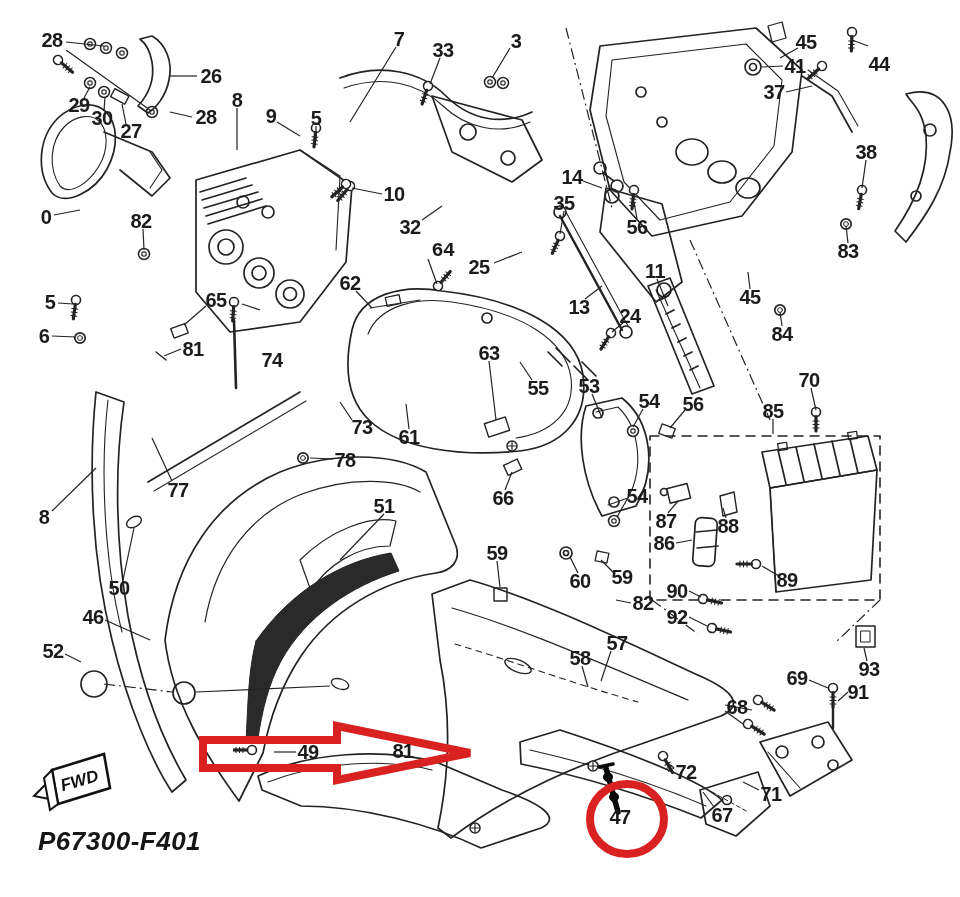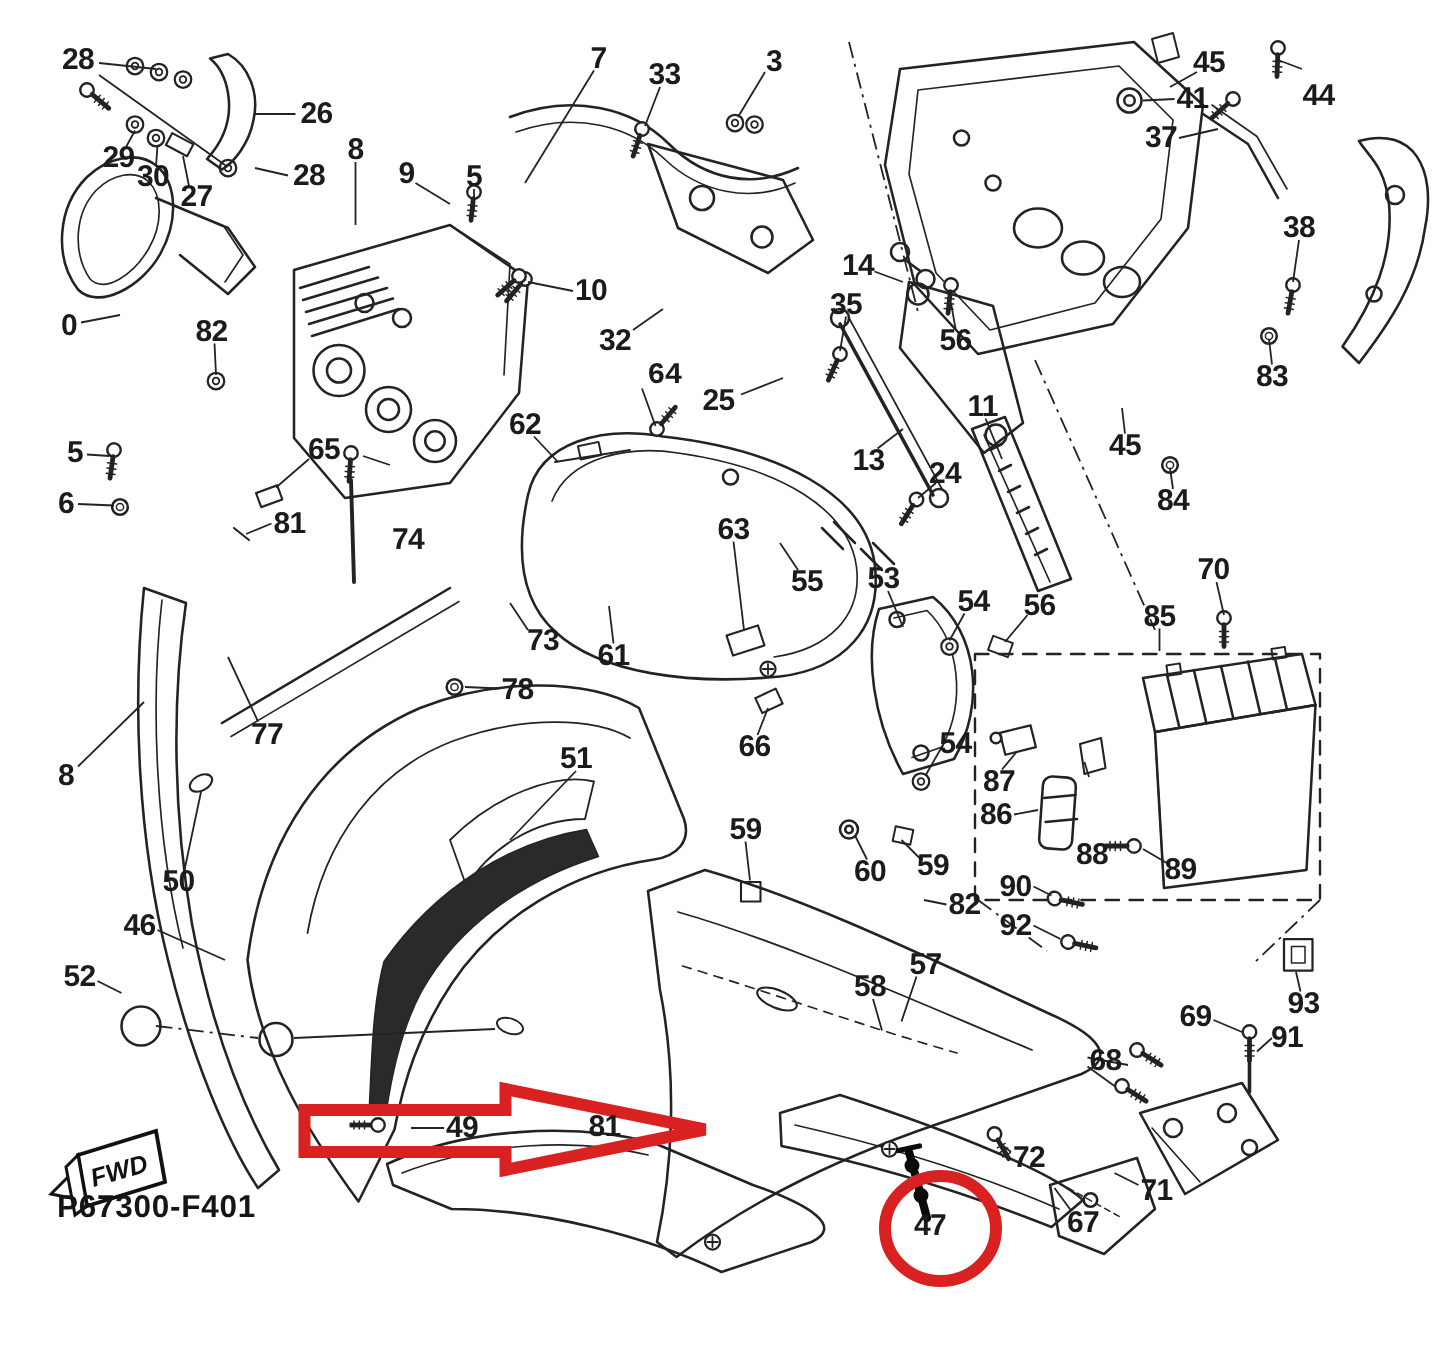--- a/index.html
+++ b/index.html
@@ -3,22 +3,22 @@
 <meta charset="utf-8">
 <style>
   html,body{margin:0;padding:0;background:#fff;}
   .stage{position:relative;width:960px;height:897px;background:#ffffff;overflow:hidden;
          font-family:"Liberation Sans",sans-serif;}
   .stage svg{position:absolute;left:0;top:0;}
   .labels-layer{position:absolute;left:0;top:0;width:960px;height:897px;}
   .part-label{position:absolute;transform:translate(-50%,-50%);
               font-weight:bold;font-size:20px;line-height:1;color:#1b1b1b;
               letter-spacing:-0.5px;white-space:nowrap;}
-  .part-code{position:absolute;left:38px;top:793px;font-weight:bold;font-size:21px;
-             color:#151515;letter-spacing:0.5px;}
+  .part-code{position:absolute;left:38px;top:826px;font-weight:bold;font-size:26px;
+             color:#151515;letter-spacing:0.5px;font-style:italic;}
 </style>
 </head>
 <body>
 
 <div class="stage">
 
 <svg width="960" height="897" viewBox="0 0 960 897">
   <defs>
     <g id="bolt" stroke="#232323" fill="#fff">
       <circle cx="0" cy="0" r="4.5" stroke-width="1.6"></circle>
@@ -396,21 +396,21 @@
       <span class="part-label" style="left: 345px; top: 460px;">78</span>
       <span class="part-label" style="left: 178px; top: 490px;">77</span>
       <span class="part-label" style="left: 489px; top: 353px;">63</span>
       <span class="part-label" style="left: 538px; top: 388px;">55</span>
       <span class="part-label" style="left: 589px; top: 386px;">53</span>
       <span class="part-label" style="left: 649px; top: 401px;">54</span>
       <span class="part-label" style="left: 693px; top: 404px;">56</span>
       <span class="part-label" style="left: 773px; top: 411px;">85</span>
       <span class="part-label" style="left: 503px; top: 498px; text-align: center;">66</span>
       <span class="part-label" style="left: 666px; top: 521px;">87</span>
-      <span class="part-label" style="left: 728px; top: 526px; margin-top: 44px;">88</span>
+      <span class="part-label" style="left: 728px; top: 526px;">88</span>
       <span class="part-label" style="left: 664px; top: 543px;">86</span>
       <span class="part-label" style="left: 637px; top: 496px;">54</span>
       <span class="part-label" style="left: 384px; top: 506px;">51</span>
       <span class="part-label" style="left: 787px; top: 580px;">89</span>
       <span class="part-label" style="left: 497px; top: 553px;">59</span>
       <span class="part-label" style="left: 580px; top: 581px;">60</span>
       <span class="part-label" style="left: 622px; top: 577px;">59</span>
       <span class="part-label" style="left: 677px; top: 591px;">90</span>
       <span class="part-label" style="left: 643px; top: 603px;">82</span>
       <span class="part-label" style="left: 677px; top: 617px;">92</span>

